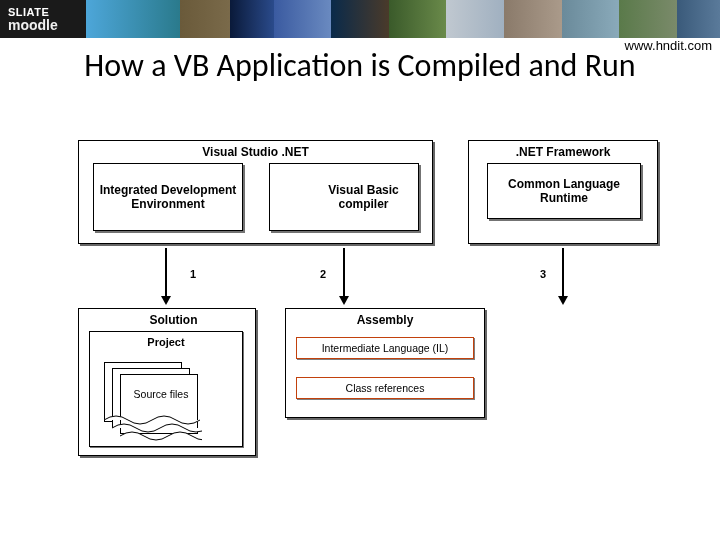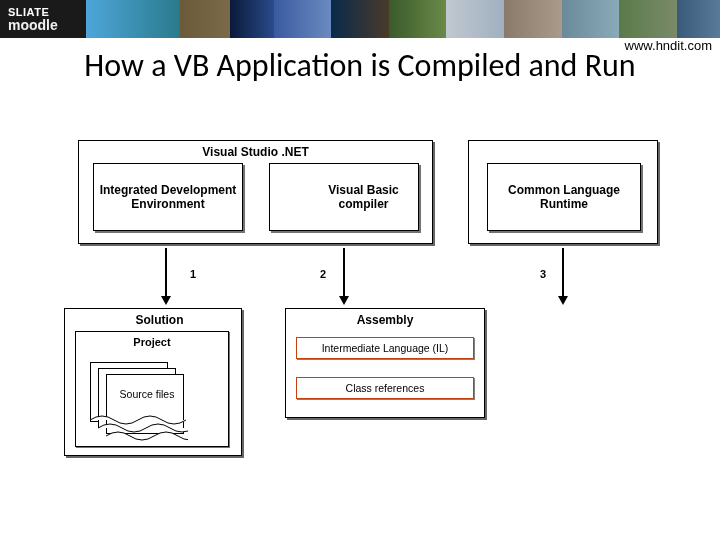--- a/index.html
+++ b/index.html
@@ -150,38 +150,39 @@
     <div class="box-title">Visual Studio .NET</div>
     <div class="inner-box" style="left:14px; top:22px; width:150px; height:68px;">
         <span>Integrated Development Environment</span>
       </div>
     <div class="inner-box" style="left:190px; top:22px; width:150px; height:68px;padding-left:43px;">
         <span>Visual Basic compiler</span>
       </div>
   </div>
 
   <div class="box" style="left:468px; top:0; width:190px; height:104px;">
-    <div class="inner-box" style="left:18px; top:22px; width:154px; height:68px;">
+    <div class="box-title">.NET Framework</div>
+    <div class="inner-box" style="left:18px; top:22px; width:154px; height:56px;">
         <span>Common Language Runtime</span>
       </div>
   </div>
 
   <div class="arrow-line" style="left:165px; top:108px; height:48px;"></div>
   <div class="arrow-head-down" style="left:161px; top:156px;"></div>
   <div class="small-label" style="left:190px; top:128px;">1</div>
 
   <div class="arrow-line" style="left:343px; top:108px; height:48px;"></div>
   <div class="arrow-head-down" style="left:339px; top:156px;"></div>
   <div class="small-label" style="left:320px; top:128px;">2</div>
 
   <div class="arrow-line" style="left:562px; top:108px; height:48px;"></div>
   <div class="arrow-head-down" style="left:558px; top:156px;"></div>
   <div class="small-label" style="left:540px; top:128px;">3</div>
 
-  <div class="box" style="left:64px; top:168px; width:178px; height:148px;padding-left:13px;">
+  <div class="box" style="left:78px; top:168px; width:178px; height:148px;padding-left:13px;">
     <div class="box-title">Solution</div>
 
     <div class="box" style="left:10px; top:22px; width:154px; height:116px; box-shadow:1px 1px 0 rgba(0,0,0,0.55);">
       <div class="box-title" style="font-size:11px;">Project</div>
 
       <div class="sheet" style="left:14px; top:30px; width:78px; height:60px;"></div>
       <div class="sheet" style="left:22px; top:36px; width:78px; height:60px;"></div>
       <div class="sheet" style="left:30px; top:42px; width:78px; height:60px;"></div>
       <div class="source-label" style="left:38px; top:56px; width:66px;">Source files</div>
 

